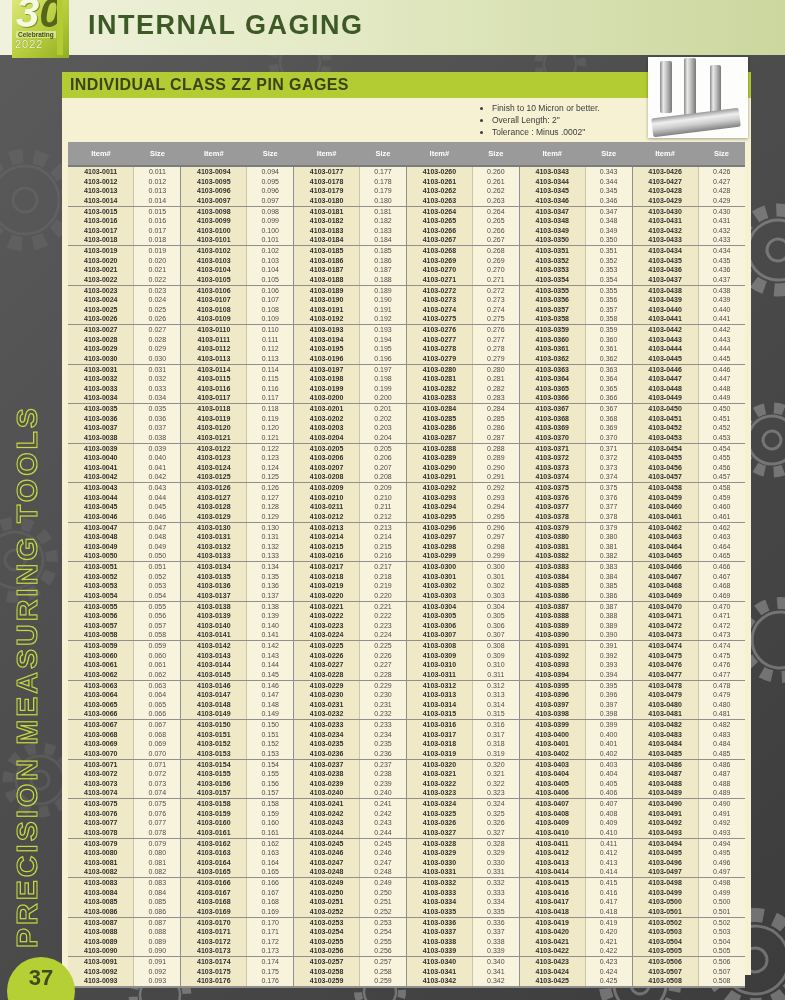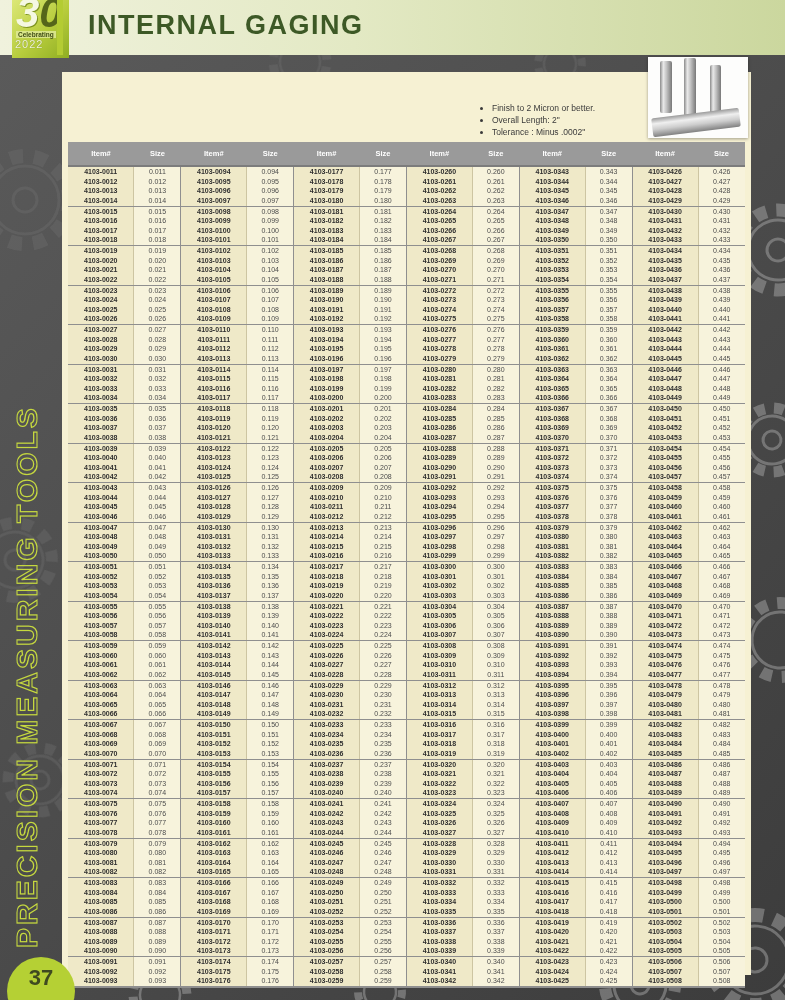--- a/index.html
+++ b/index.html
@@ -141,23 +141,26 @@
   <div class="logo">
     <div class="big"><span class="n3">3</span><span class="n0">0</span></div>
     <div class="celeb">Celebrating</div>
     <div class="year">2022</div>
   </div>
   <div class="limestrip"></div>
 
   <div class="sidebar-text">PRECISION MEASURING TOOLS</div>
 
   <div class="panel">
+    <div class="greenbar">
+      <div class="sectiontitle">INDIVIDUAL CLASS ZZ PIN GAGES</div>
+    </div>
     <div class="bullets bullets-right">
       <ul>
-          <li>Finish to 2 Micron or better.</li>
+          <li>Finish to 10 Micron or better.</li>
           <li>Overall Length: 2"</li>
           <li>Tolerance : Minus .0002"</li>
         </ul>
     </div>
     <div class="tablewrap">
       <table id="gage-table">
         <thead>
             <tr>
               <th>Item#</th>
               <th>Size</th>

